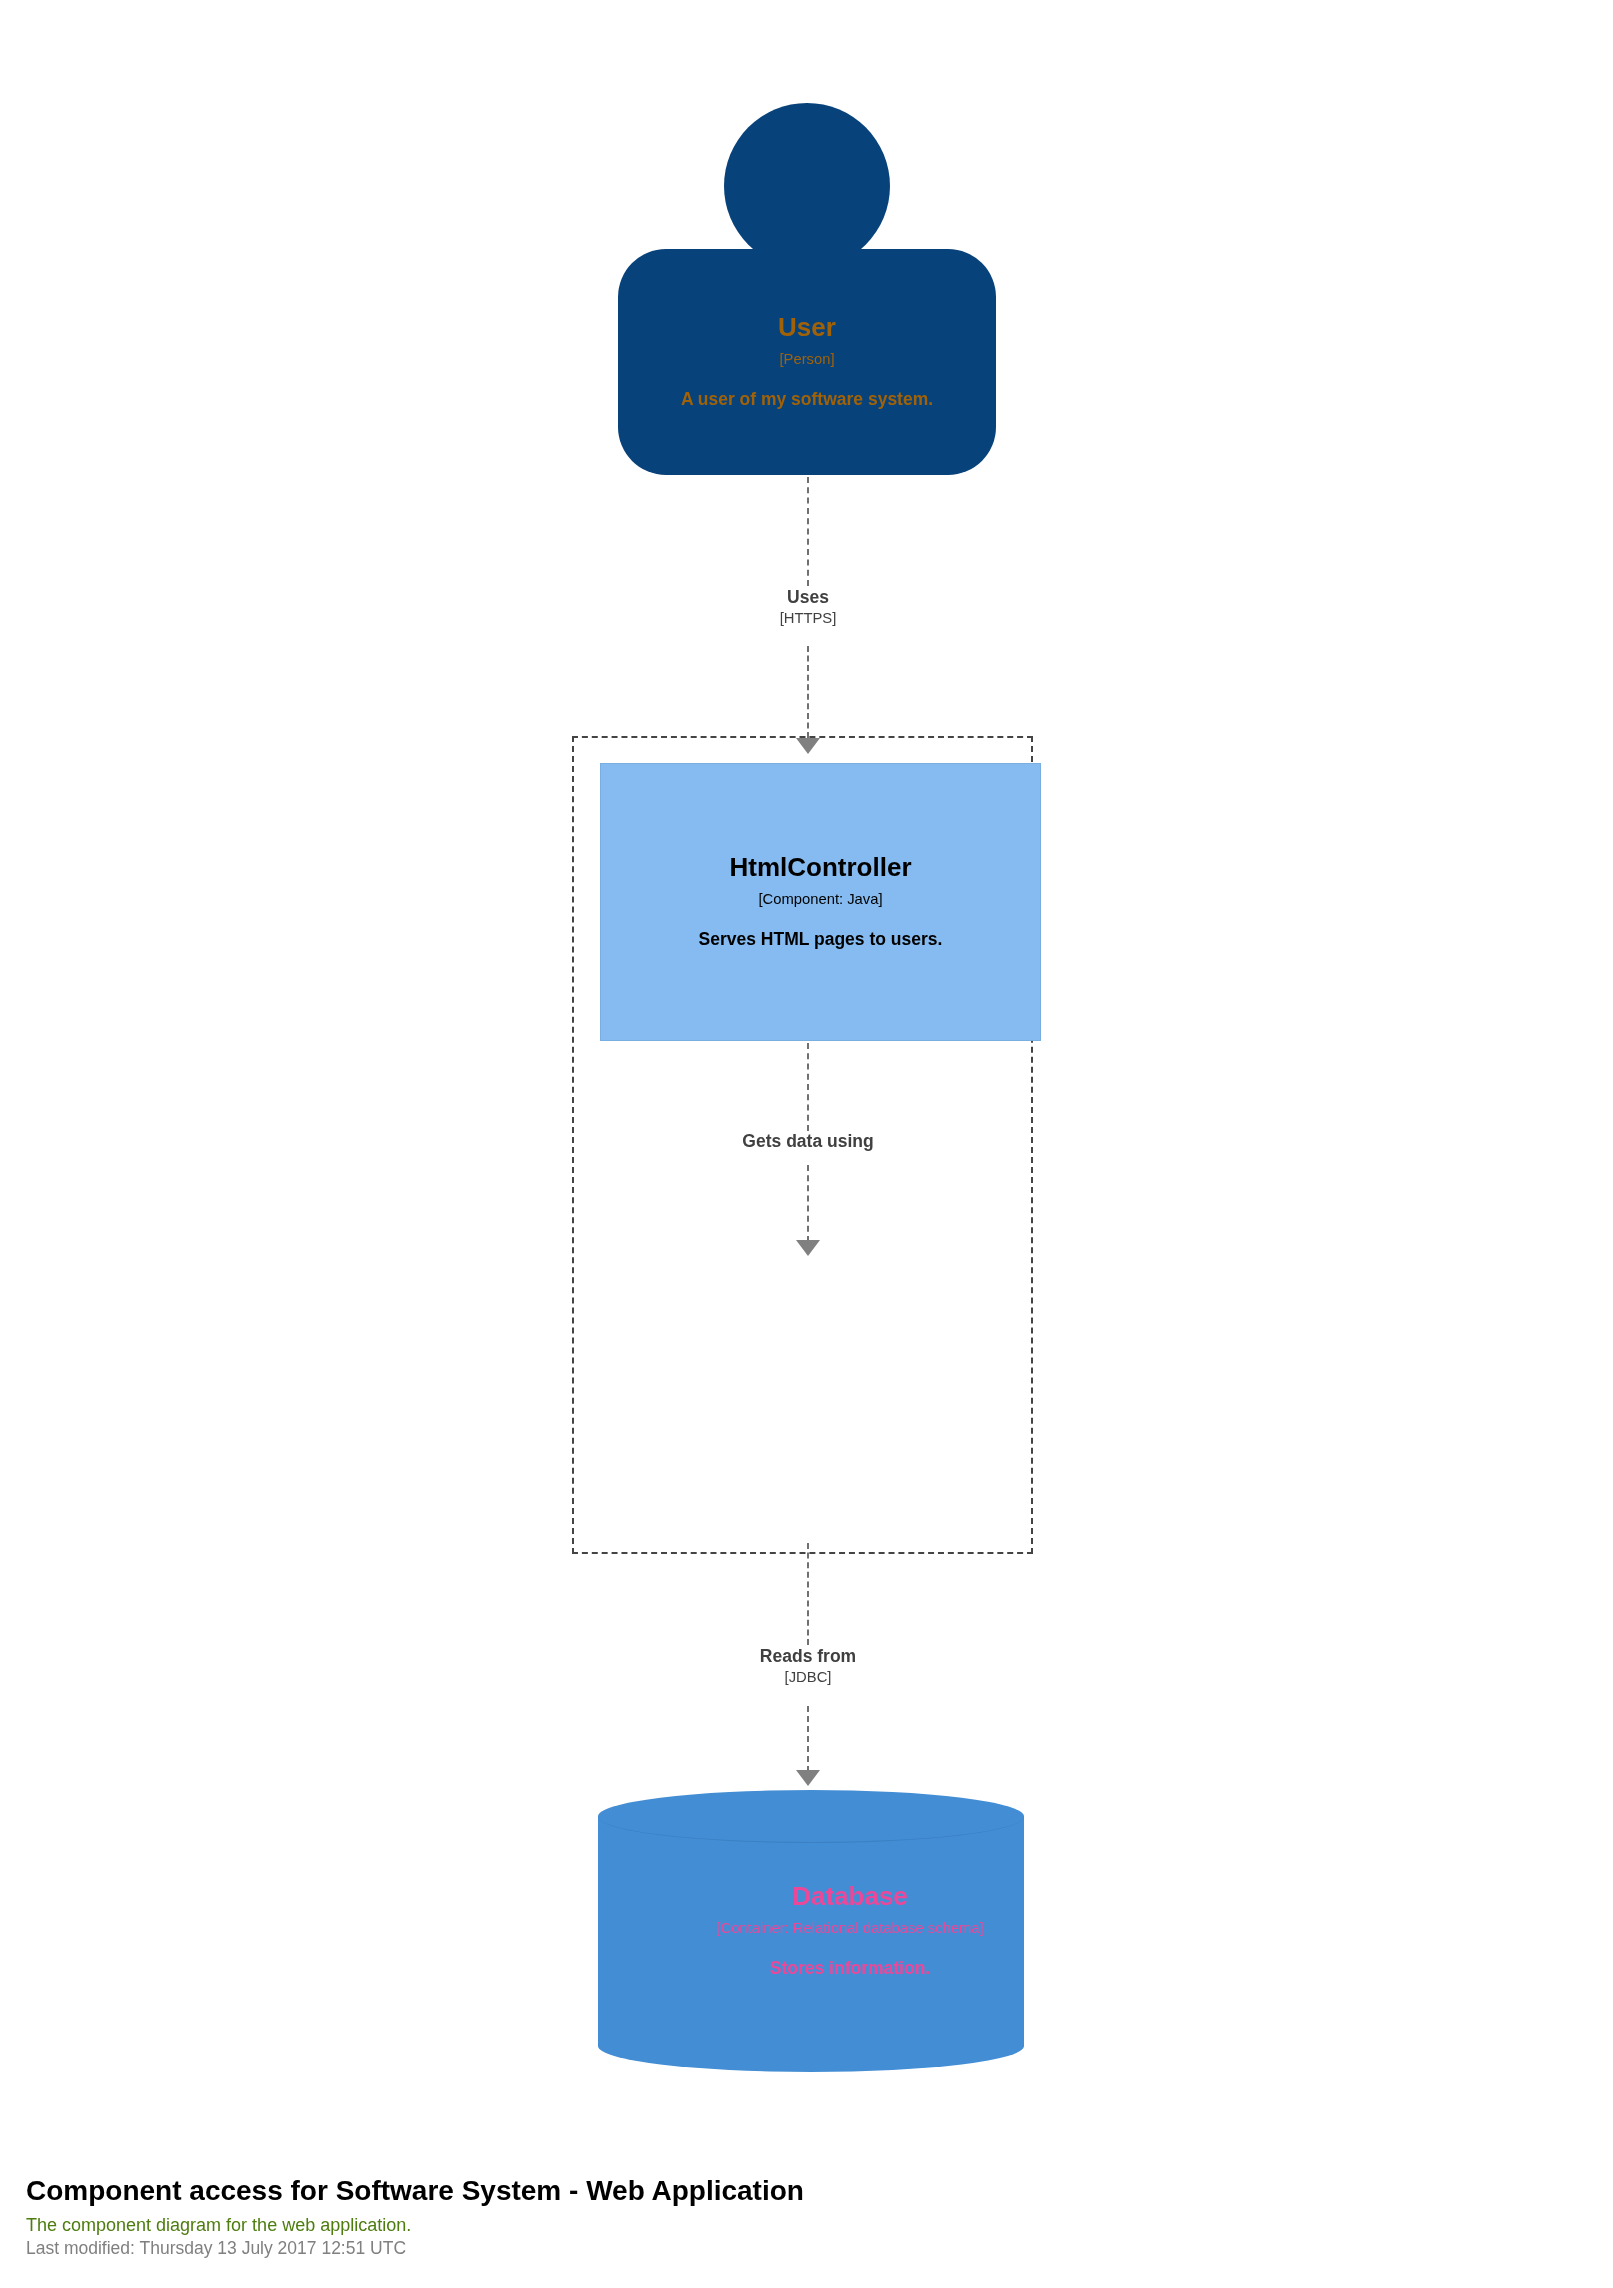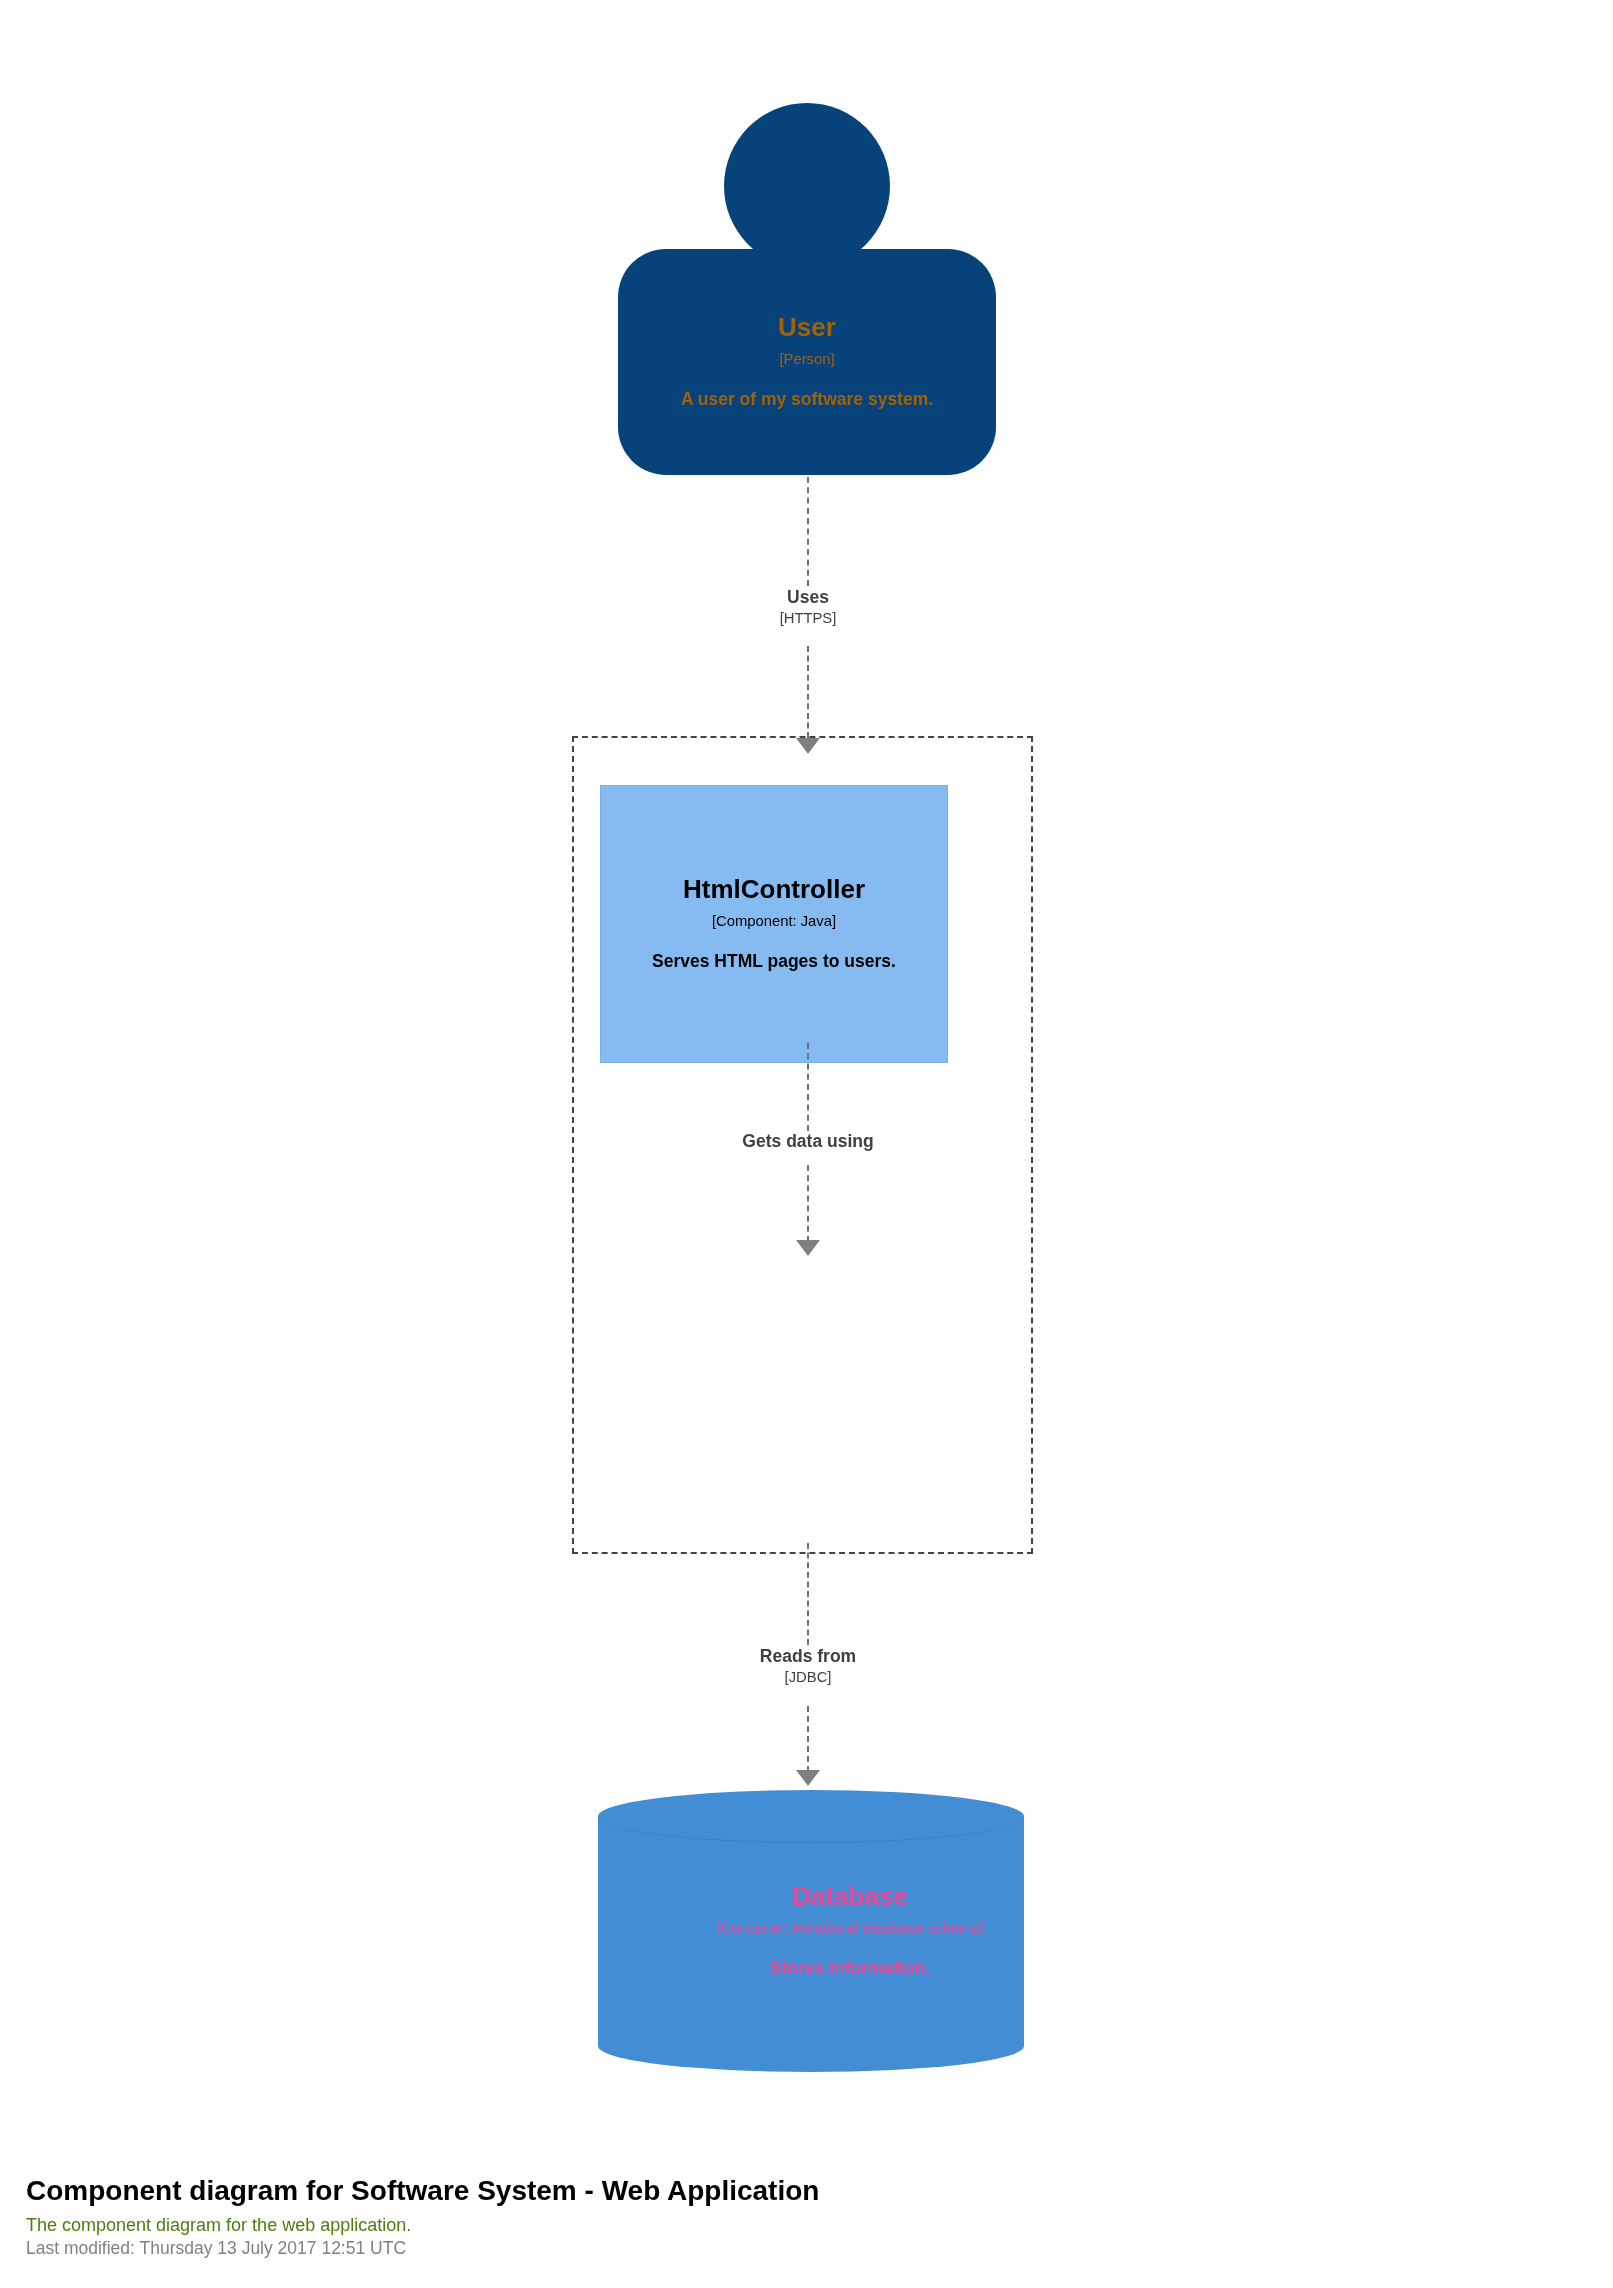--- a/index.html
+++ b/index.html
@@ -107,22 +107,22 @@
     flex-direction: column;
     align-items: center;
     justify-content: center;
     color: #000000;
     text-align: center;
     padding: 0 13px;
     box-sizing: border-box;
   }
   #component-htmlcontroller {
     left: 600px;
-    top: 785px;
-    width: 348px;
+    top: 763px;
+    width: 441px;
     height: 278px;
     align-items: center;
   }
   #component-repository {
     left: 600px;
     top: 1260px;
     width: 420px;
     height: 281px;
   }
 
@@ -305,19 +305,19 @@
     <div class="cyl-bottom"></div>
     <div class="cyl-top"></div>
     <div class="cyl-text">
       <div class="n-name">Database</div>
       <div class="n-meta">[Container: Relational database schema]</div>
       <div class="n-desc">Stores information.</div>
     </div>
   </div>
 
   <div id="caption">
-    <div class="cap-title">Component diagram for Software System - Web Application</div>
+    <div class="cap-title">Component access for Software System - Web Application</div>
     <div class="cap-sub">The component diagram for the web application.</div>
     <div class="cap-modified">Last modified: Thursday 13 July 2017 12:51 UTC</div>
   </div>
 
 </div>
 
 
 </body></html>

